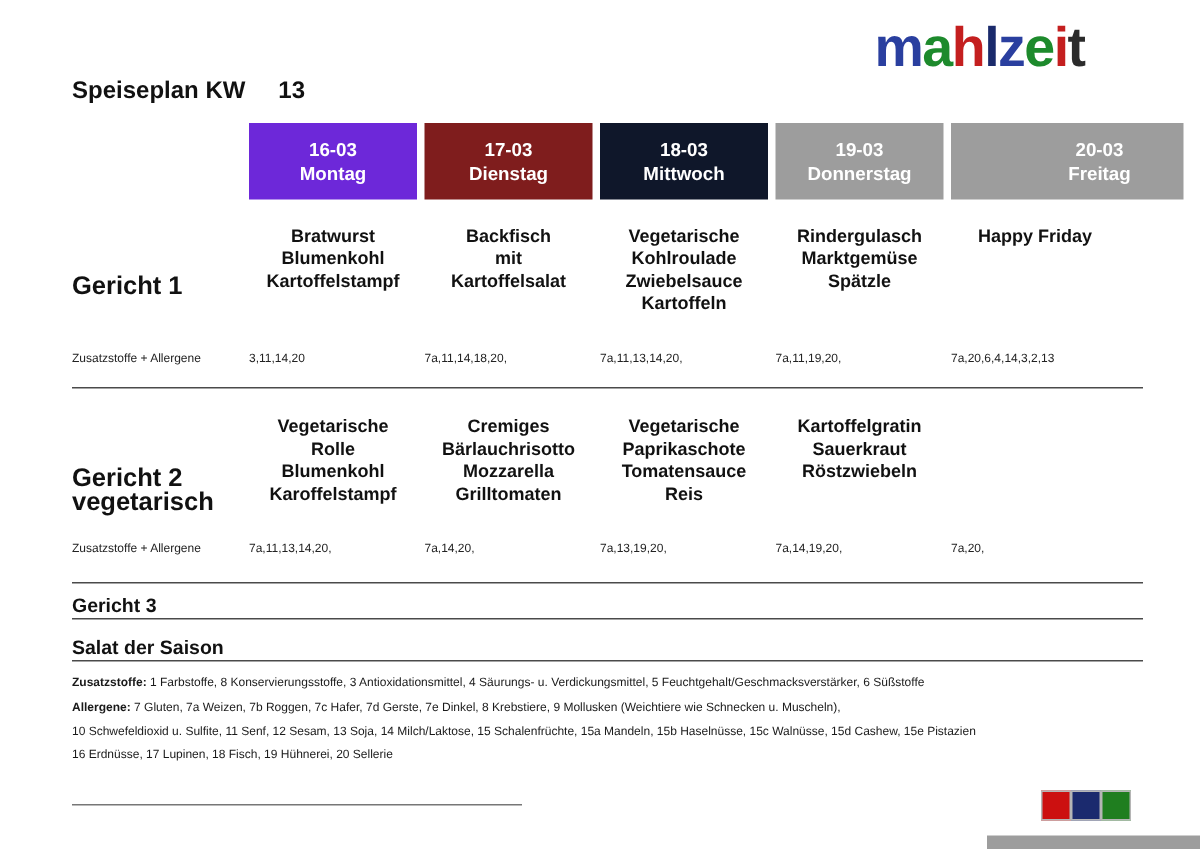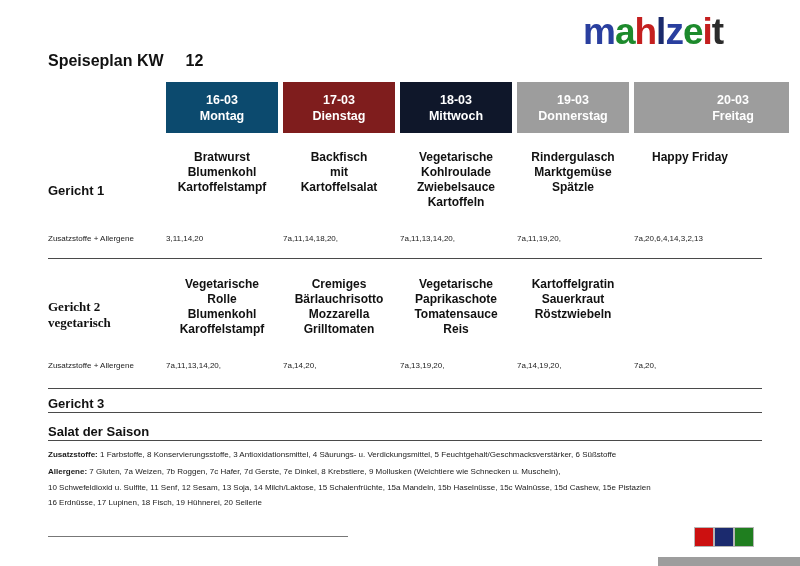--- a/index.html
+++ b/index.html
@@ -20,23 +20,23 @@
   }
   .col-0{left:166px}.col-1{left:283px}.col-2{left:400px}.col-3{left:517px}.col-4{left:634px}
   
   .meal{
     position:absolute;width:112px;text-align:center;font-weight:700;font-size:12px;
     line-height:15px;white-space:pre-line;color:#111;
   }
   .meal.g1{top:150px;}
   .meal.g2{top:277px;}
   
-  .row-label{position:absolute;left:48px;font-weight:700;font-size:13px;color:#111;white-space:pre-line;line-height:16px;}
+  .row-label{position:absolute;left:48px;font-weight:700;font-size:17px;color:#111;white-space:pre-line;line-height:16px;}
   .row-label.g1{top:183px;}
-  .row-label.g2{top:299px;font-family:Liberation Serif, serif;}
+  .row-label.g2{top:311px;}
   
   .allergen-label{position:absolute;left:48px;font-size:8px;color:#222;}
   .allergen-label.a1{top:234px;}
   .allergen-label.a2{top:361px;}
   .allergen{position:absolute;width:112px;text-align:left;font-size:8px;color:#222;}
   .allergen.a1{top:234px;}
   .allergen.a2{top:361px;}
   
   .hr{position:absolute;left:48px;width:714px;height:1px;background:#4a4a4a;}
   .hr1{top:258px;}
@@ -65,24 +65,24 @@
 </head>
 <body>
 
 <div class="page">
 
   <div class="logo">
     <span style="color: rgb(42, 63, 159);">m</span><span style="color: rgb(29, 138, 44);">a</span><span style="color: rgb(196, 31, 31);">h</span><span style="color: rgb(26, 42, 107);">l</span><span style="color: rgb(42, 63, 159);">z</span><span style="color: rgb(29, 138, 44);">e</span><span style="color: rgb(196, 31, 31);">i</span><span style="color: rgb(43, 43, 43);">t</span>
   </div>
 
   <div class="title">
-    <span>Speiseplan KW</span><span class="week">12</span>
+    <span>Speiseplan KW</span><span class="week">13</span>
   </div>
 
-  <div class="day-header col-0" style="background: #0c4a6e;">
+  <div class="day-header col-0" style="background: #6d28d9;">
     <div>16-03</div>
     <div>Montag</div>
   </div>
   <div class="day-header col-1" style="background: #7f1d1d; align-items: center;">
     <div>17-03</div>
     <div>Dienstag</div>
   </div>
   <div class="day-header col-2" style="background: #0f172a;">
     <div>18-03</div>
     <div>Mittwoch</div>

